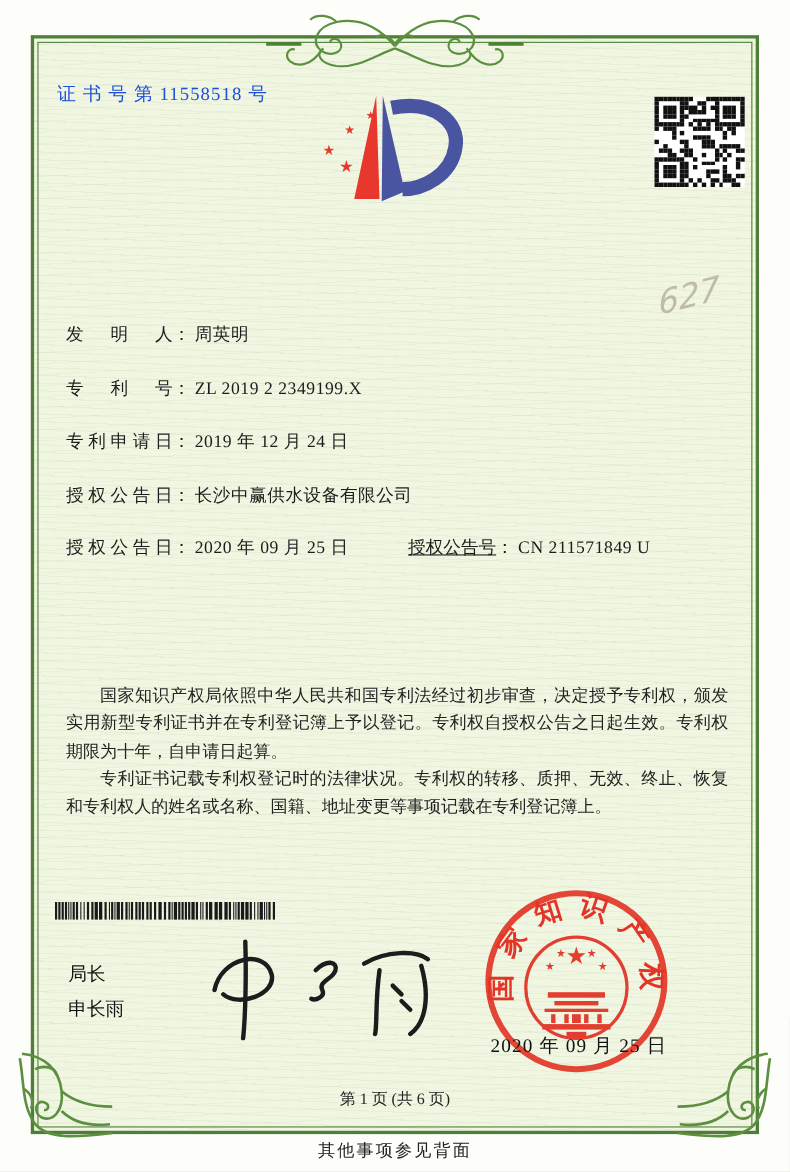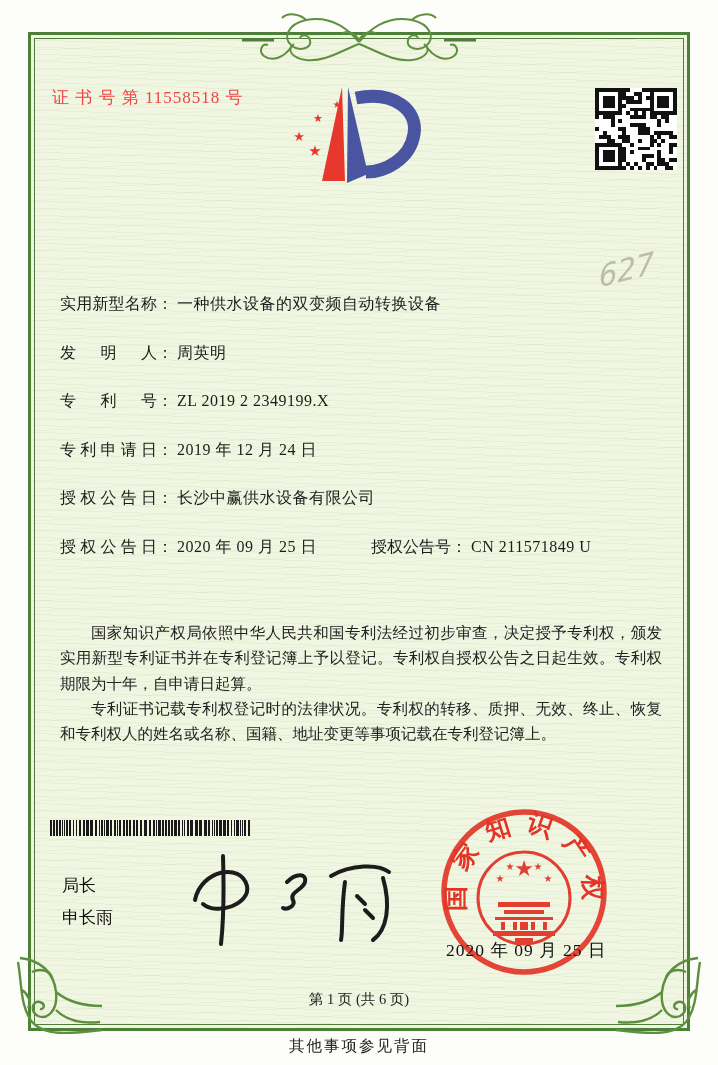--- a/index.html
+++ b/index.html
@@ -11,34 +11,34 @@
   .frame{
     position:absolute;left:28px;top:32px;right:28px;bottom:34px;
     border:3px solid #4e7f39;
     background-color:#f1f6e2;
     background-image:
       repeating-linear-gradient(2deg, rgba(140,175,100,.10) 0 1px, transparent 1px 7px),
       repeating-linear-gradient(-3deg, rgba(140,175,100,.07) 0 1px, transparent 1px 10px);
   }
   .frame::after{content:'';position:absolute;inset:3px;border:1px solid #4e7f39;}
   .abs{position:absolute;}
-  .cert-no{left:52px;top:86px;font-size:17px;letter-spacing:1px;color:#ef4444;}
+  .cert-no{left:52px;top:74px;font-size:17px;letter-spacing:1px;color:#1d4ed8;}
   .qr{left:595px;top:88px;width:82px;height:82px;display:grid;
       grid-template-columns:repeat(21,1fr);grid-template-rows:repeat(21,1fr);background:#fff;}
   .qr div.on{background:#111;}
   .title{left:0;top:204px;width:718px;text-align:center;font-size:38px;font-weight:bold;
          letter-spacing:9px;color:#111;}
   .pencil{left:598px;top:252px;font-size:30px;color:#b7b2a4;font-style:italic;
           transform:rotate(-14deg) skewX(-12deg);opacity:.85;font-family:"DejaVu Sans",sans-serif;}
   .fields{left:60px;top:294px;width:600px;font-size:16px;color:#1c1c1c;}
   .frow{margin-bottom:27.5px;white-space:nowrap;}
   .flabel{display:inline-block;width:97px;text-align:justify;text-align-last:justify;vertical-align:bottom;}
   .fcolon{margin-right:4px;}
   .fvalue{letter-spacing:.5px;}
-  .flabel2{display:inline-block;margin-left:54px;}
+  .flabel2{display:inline-block;margin-left:54px;text-decoration:underline;}
   .body-text{left:60px;top:620px;width:602px;font-size:15.5px;line-height:1.63;
              text-align:justify;color:#222;}
   .body-text p{margin:0;text-indent:2em;}
   .barcode{left:50px;top:820px;width:205px;height:16px;display:flex;align-items:stretch;background:transparent;}
   .barcode div{height:100%;background:#1a1a1a;}
   .director{left:62px;top:870px;font-size:17px;line-height:1.9;color:#111;
             font-family:"Liberation Sans","DejaVu Sans",sans-serif;}
   .seal{left:438px;top:806px;width:172px;height:172px;}
   .seal-date{left:446px;top:938px;font-size:17.5px;letter-spacing:1px;color:#111;}
   .page-info{left:0;top:990px;width:718px;text-align:center;font-size:14.5px;color:#222;}
@@ -543,23 +543,20 @@
       <div></div>
       <div class="on"></div>
       <div class="on"></div>
       <div></div>
     </div>
 
 
   <div class="abs pencil">627</div>
 
   <div class="abs fields">
-    <div class="frow">
-      <span class="flabel">实用新型名称</span><span class="fcolon">：</span><span class="fvalue">一种供水设备的双变频自动转换设备</span>
-    </div>
     <div class="frow">
       <span class="flabel">发明人</span><span class="fcolon">：</span><span class="fvalue">周英明</span>
     </div>
     <div class="frow">
       <span class="flabel">专利号</span><span class="fcolon">：</span><span class="fvalue">ZL 2019 2 2349199.X</span>
     </div>
     <div class="frow">
       <span class="flabel">专利申请日</span><span class="fcolon">：</span><span class="fvalue">2019 年 12 月 24 日</span>
     </div>
     <div class="frow">

